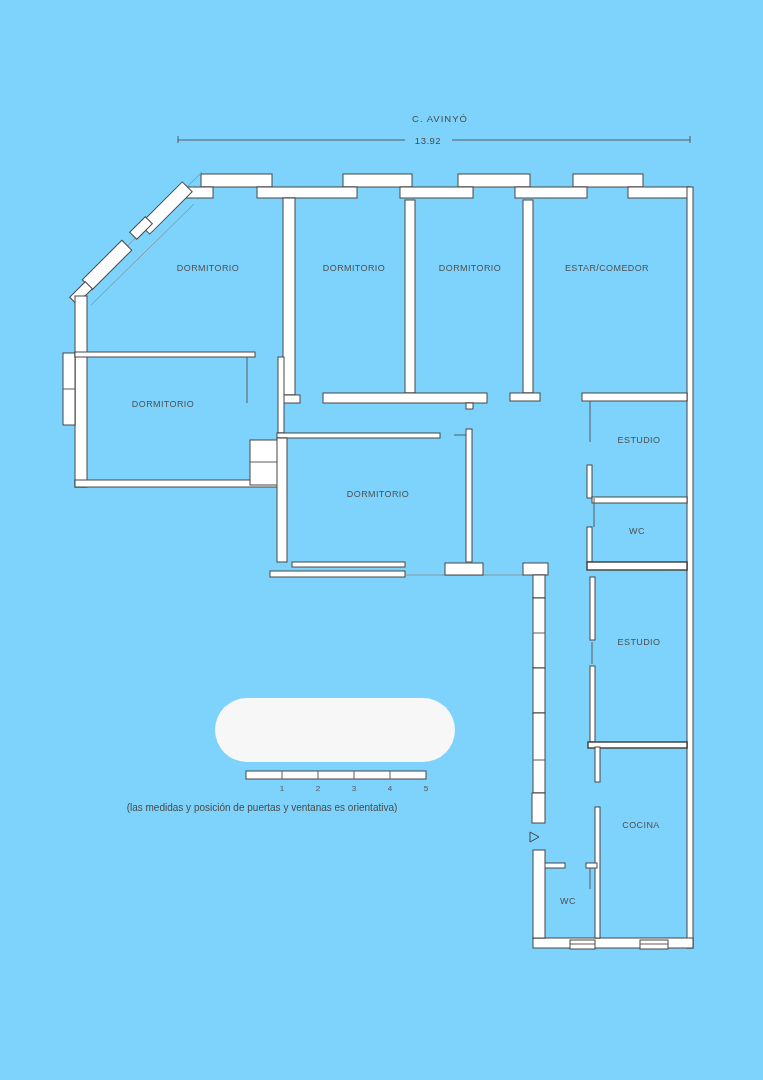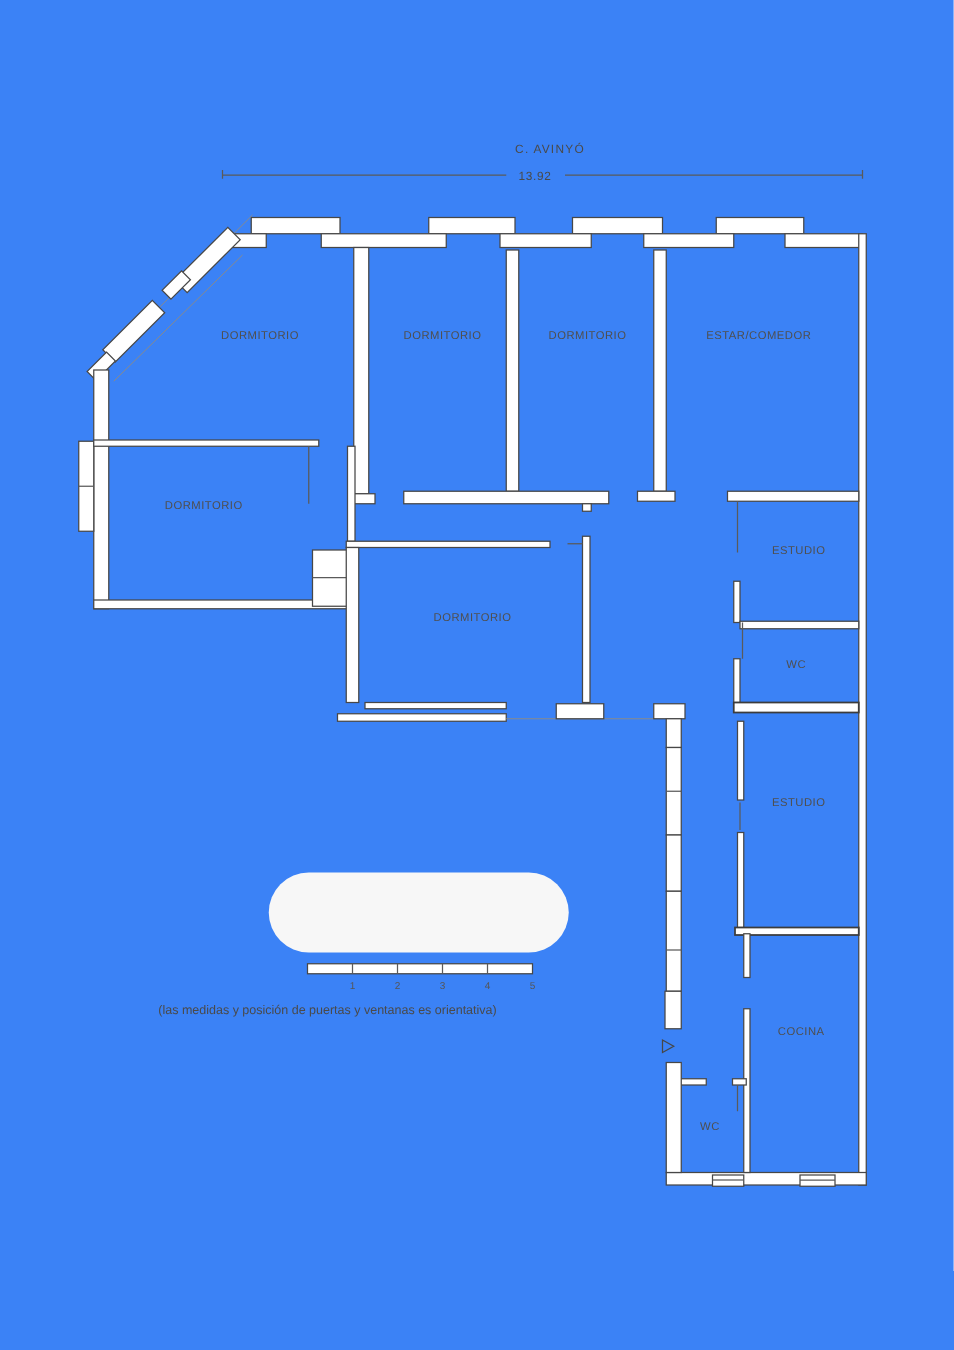--- a/index.html
+++ b/index.html
@@ -1,16 +1,16 @@
 <!DOCTYPE html>
 <html><head>
 <meta charset="utf-8">
 <style>
   html,body{margin:0;padding:0;background:#ffffff;}
-  #stage{position:relative;width:763px;height:1080px;background:#3b82f6;overflow:hidden;
+  #stage{position:relative;width:763px;height:1080px;background:#7dd3fc;overflow:hidden;
          font-family:"Liberation Sans", sans-serif;}
   svg{position:absolute;left:0;top:0;}
   .wall{fill:#ffffff;stroke:#474747;stroke-width:1;}
   .wallbold{fill:#ffffff;stroke:#3c3c3c;stroke-width:1.4;}
   .ln{stroke:#5a5a5a;stroke-width:1;fill:none;}
   .lnthin{stroke:#8a8a8a;stroke-width:0.8;fill:none;}
   .roomlabel{font-size:9px;letter-spacing:0.4px;fill:#4f4f4f;text-anchor:middle;}
   .hdr{font-size:9.5px;letter-spacing:1px;fill:#4a4a4a;text-anchor:middle;}
   .dim{font-size:9.5px;letter-spacing:0.5px;fill:#4a4a4a;text-anchor:middle;}
   .scalenum{font-size:8px;fill:#555555;text-anchor:middle;}

